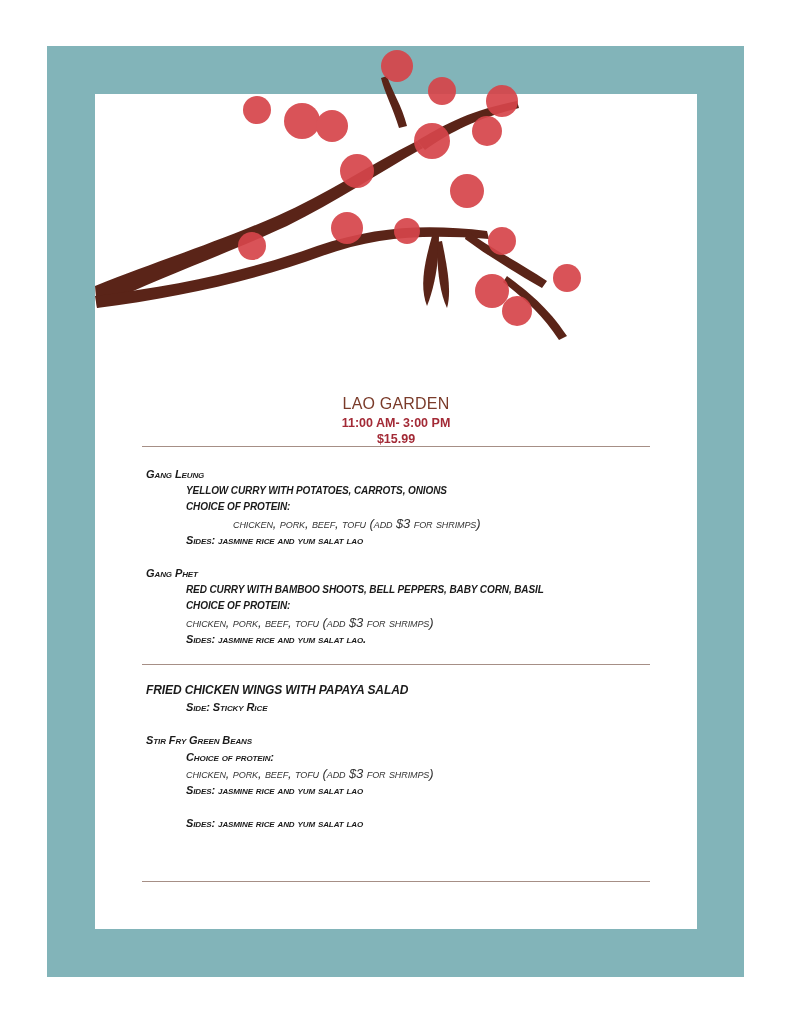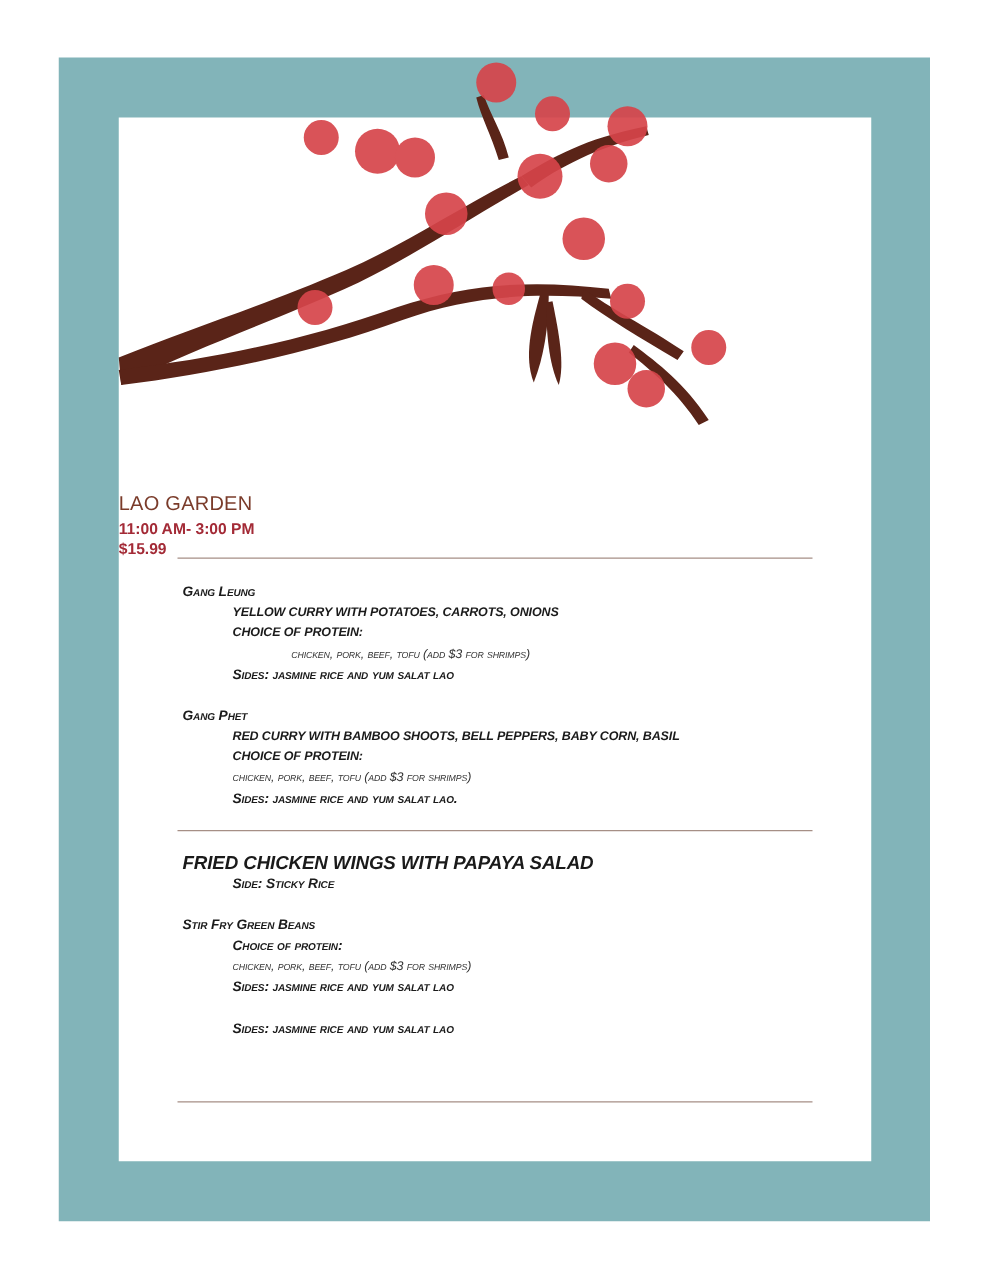--- a/index.html
+++ b/index.html
@@ -12,44 +12,44 @@
       background: #82b4b9;
     }
     .panel {
       position: absolute; left: 48px; top: 48px; width: 602px; height: 835px;
       background: #ffffff;
     }
     .branch {
       position: absolute; left: 47px; top: 46px; width: 560px; height: 310px; pointer-events: none;
     }
     .header {
-      position: absolute; left: 0; top: 298px; width: 602px; 
+      position: absolute; left: 0; top: 298px; width: 602px; text-align: center;
     }
     .title {
       color: #7a3b2a; font-size: 16px; line-height: 23px; letter-spacing: 0.2px;
     }
     .hours, .price {
       color: #a32a36; font-weight: bold; font-size: 12.5px; line-height: 16px;
     }
     .divider {
       position: absolute; left: 47px; width: 508px; height: 0;
       border-top: 1px solid #a68f86;
     }
     .menu { position: absolute; left: 51px; width: 520px; font-style: italic; }
     .item-name {
       font-weight: bold; font-size: 11px; color: #1a1a1a; font-variant: small-caps;
       line-height: 17px; letter-spacing: -0.1px;
     }
-    .item-name.upper { font-variant: normal; text-transform: uppercase; font-size: 15px; }
+    .item-name.upper { font-variant: normal; text-transform: uppercase; font-size: 12px; }
     .line {
       padding-left: 40px; font-size: 10px; line-height: 16.3px; color: #1a1a1a;
       font-weight: bold; text-transform: uppercase; letter-spacing: -0.1px;
     }
     .line.sc { font-variant: small-caps; text-transform: none; font-size: 11px; }
-    .line.light { font-weight: normal; font-size: 10px; font-variant: small-caps; text-transform: lowercase; color: #333; }
+    .line.light { font-weight: normal; font-size: 13px; font-variant: small-caps; text-transform: lowercase; color: #333; }
     .line.indent2 { padding-left: 87px; }
     .block { margin-bottom: 17px; }
   </style>
 </head>
 <body>
 
 <div class="frame">
   <div class="panel">
 
     <div class="header">

